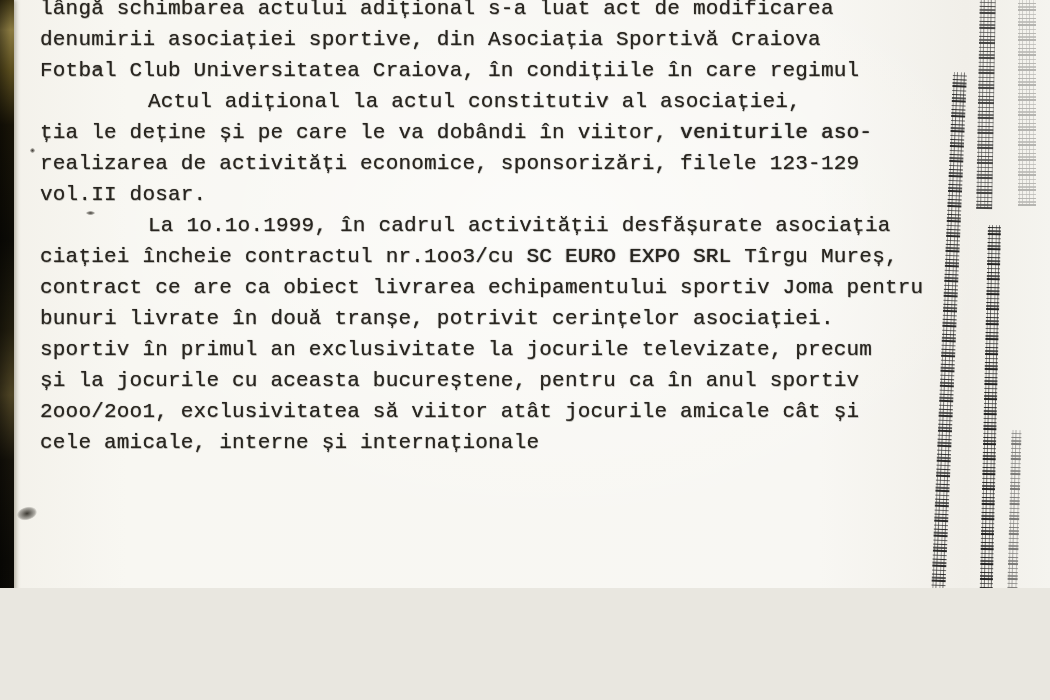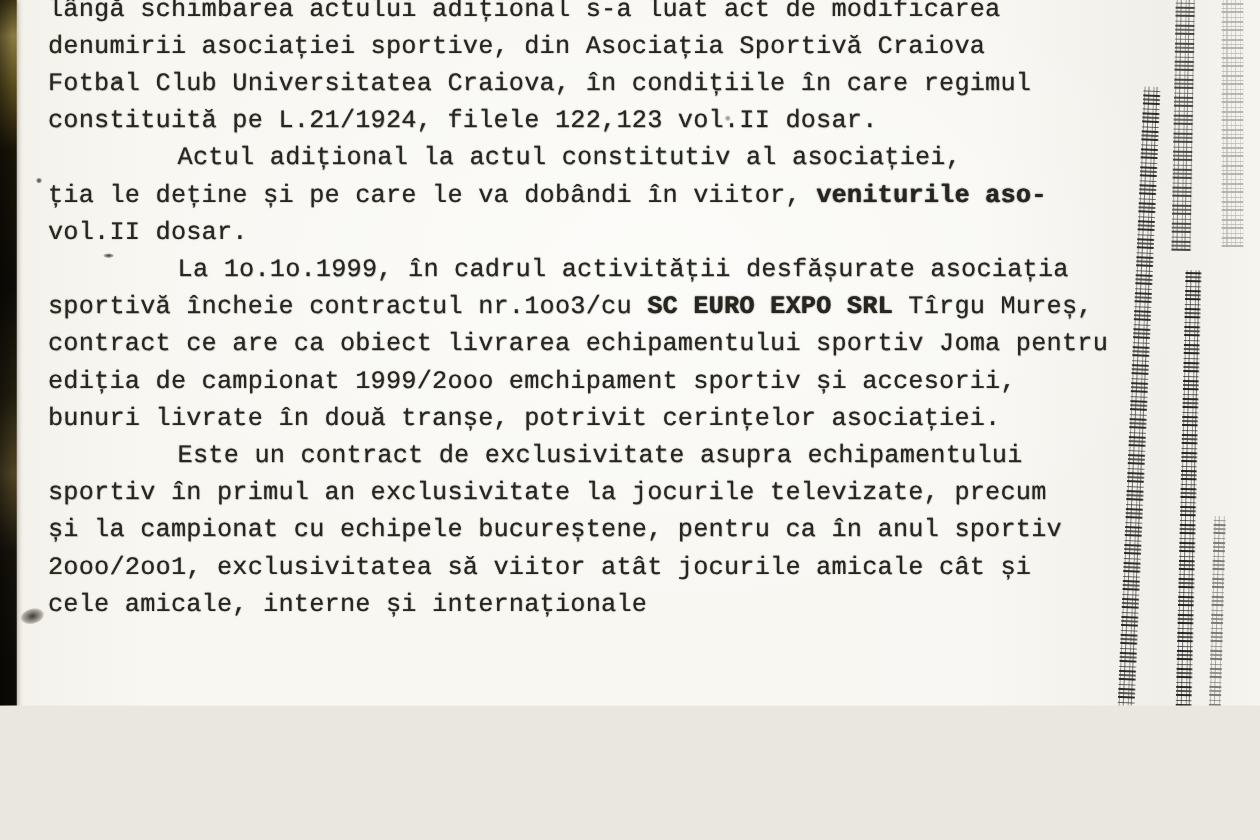--- a/index.html
+++ b/index.html
@@ -27,21 +27,21 @@
   }
   
   .text-block{
     position:absolute;left:40px;top:-7px;width:940px;
     font-size:21px;line-height:31px;letter-spacing:.2px;
     color:#28251f;white-space:nowrap;
     text-shadow:0 0 1px rgba(25,22,16,.6), .5px .5px 0 rgba(25,22,16,.22);
   }
   .line{height:31px;}
   .line.indent{padding-left:108px;}
-  .b{font-weight:bold;text-shadow:0 0 1.4px rgba(5,5,5,.8), .5px 0 0 rgba(5,5,5,.5);}
+  .b{font-weight:normal;text-shadow:0 0 1.4px rgba(5,5,5,.8), .5px 0 0 rgba(5,5,5,.5);}
   
   .speckle{
     position:absolute;filter:blur(.3px);
     background:
       repeating-linear-gradient(0deg,
         rgba(14,14,14,.95) 0 1.6px, rgba(0,0,0,0) 1.6px 3.2px,
         rgba(45,45,45,.85) 3.2px 4.6px, rgba(0,0,0,0) 4.6px 7px,
         rgba(8,8,8,.9) 7px 8.2px, rgba(0,0,0,0) 8.2px 11px,
         rgba(30,30,30,.75) 11px 12px, rgba(0,0,0,0) 12px 15px),
       repeating-linear-gradient(90deg,
@@ -65,32 +65,30 @@
 </head>
 <body>
 
 <div class="page">
   <div class="left-edge"></div>
 
   <div class="text-block" id="text-block">
       <div class="line"><span>lângă schimbarea actului adițional s-a luat act de modificarea</span></div>
       <div class="line"><span>denumirii asociației sportive, din Asociația Sportivă Craiova</span></div>
       <div class="line"><span>Fotbal Club Universitatea Craiova, în condițiile în care regimul</span></div>
-      <div class="line"><span>constituită pe L.21/1924, filele 122,123 vol.II dosar.</span></div>
       <div class="line indent"><span>Actul adițional la actul constitutiv al asociației,</span></div>
       <div class="line"><span>ția le deține și pe care le va dobândi în viitor, </span><span class="b">veniturile aso-</span></div>
+      <div class="line"><span>realizarea de activități economice, sponsorizări, filele 123-129</span></div>
       <div class="line"><span>vol.II dosar.</span></div>
       <div class="line indent"><span>La 1o.1o.1999, în cadrul activității desfășurate asociația</span></div>
-      <div class="line"><span>sportivă încheie contractul nr.1oo3/cu </span><span class="b">SC EURO EXPO SRL</span><span> Tîrgu Mureș,</span></div>
+      <div class="line"><span>ciației încheie contractul nr.1oo3/cu </span><span class="b">SC EURO EXPO SRL</span><span> Tîrgu Mureș,</span></div>
       <div class="line"><span>contract ce are ca obiect livrarea echipamentului sportiv Joma pentru</span></div>
-      <div class="line"><span>ediția de campionat 1999/2ooo emchipament sportiv și accesorii,</span></div>
       <div class="line"><span>bunuri livrate în două tranșe, potrivit cerințelor asociației.</span></div>
-      <div class="line indent"><span>Este un contract de exclusivitate asupra echipamentului</span></div>
       <div class="line"><span>sportiv în primul an exclusivitate la jocurile televizate, precum</span></div>
-      <div class="line"><span>și la campionat cu echipele bucureștene, pentru ca în anul sportiv</span></div>
+      <div class="line"><span>și la jocurile cu aceasta bucureștene, pentru ca în anul sportiv</span></div>
       <div class="line"><span>2ooo/2oo1, exclusivitatea să viitor atât jocurile amicale cât și</span></div>
       <div class="line"><span>cele amicale, interne și internaționale</span></div>
     </div>
 
   <div class="speckle s1"></div>
   <div class="speckle s2"></div>
   <div class="speckle s3"></div>
   <div class="speckle s4"></div>
   <div class="speckle s5"></div>
 

